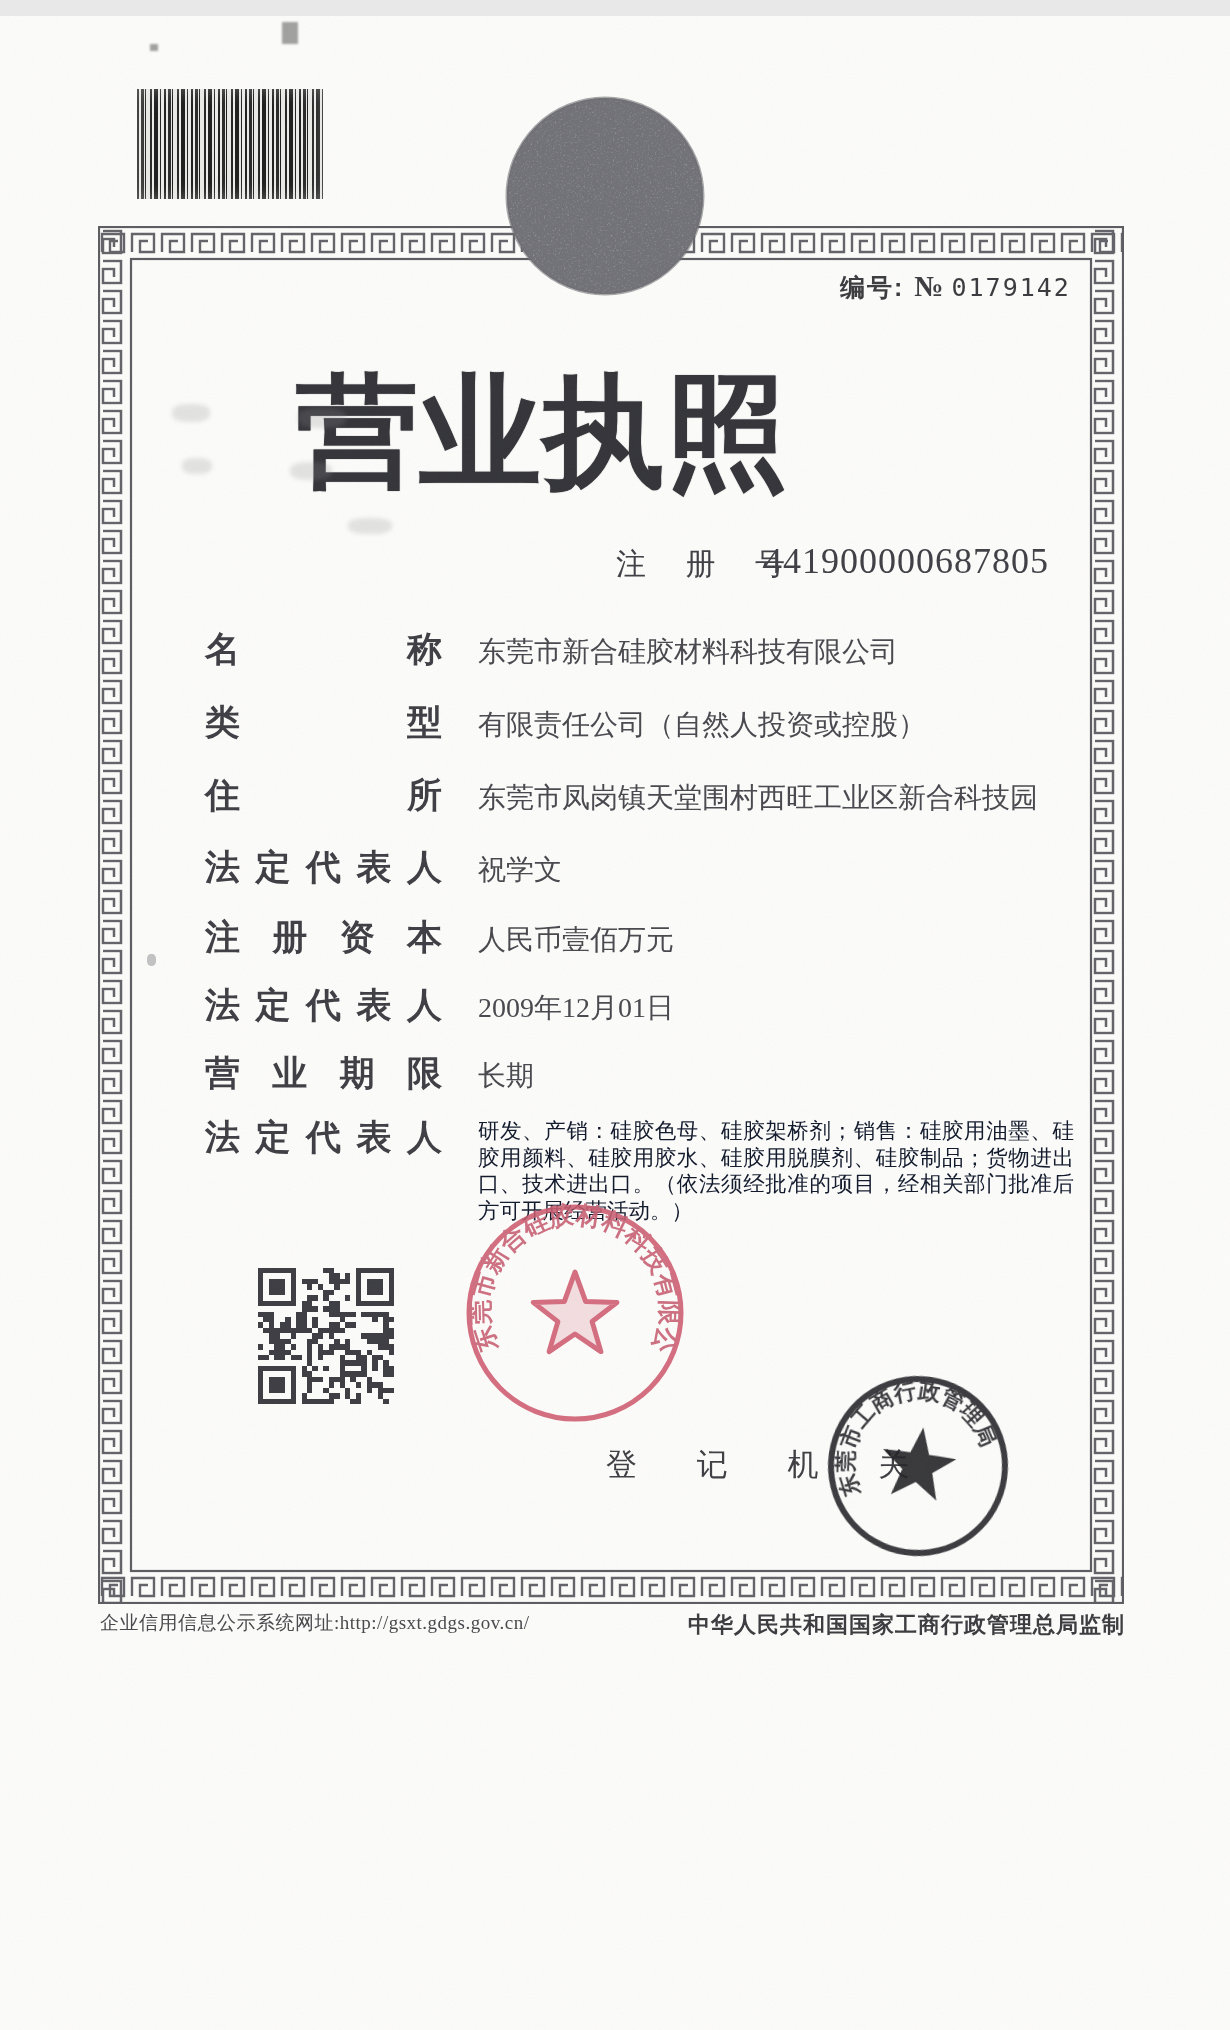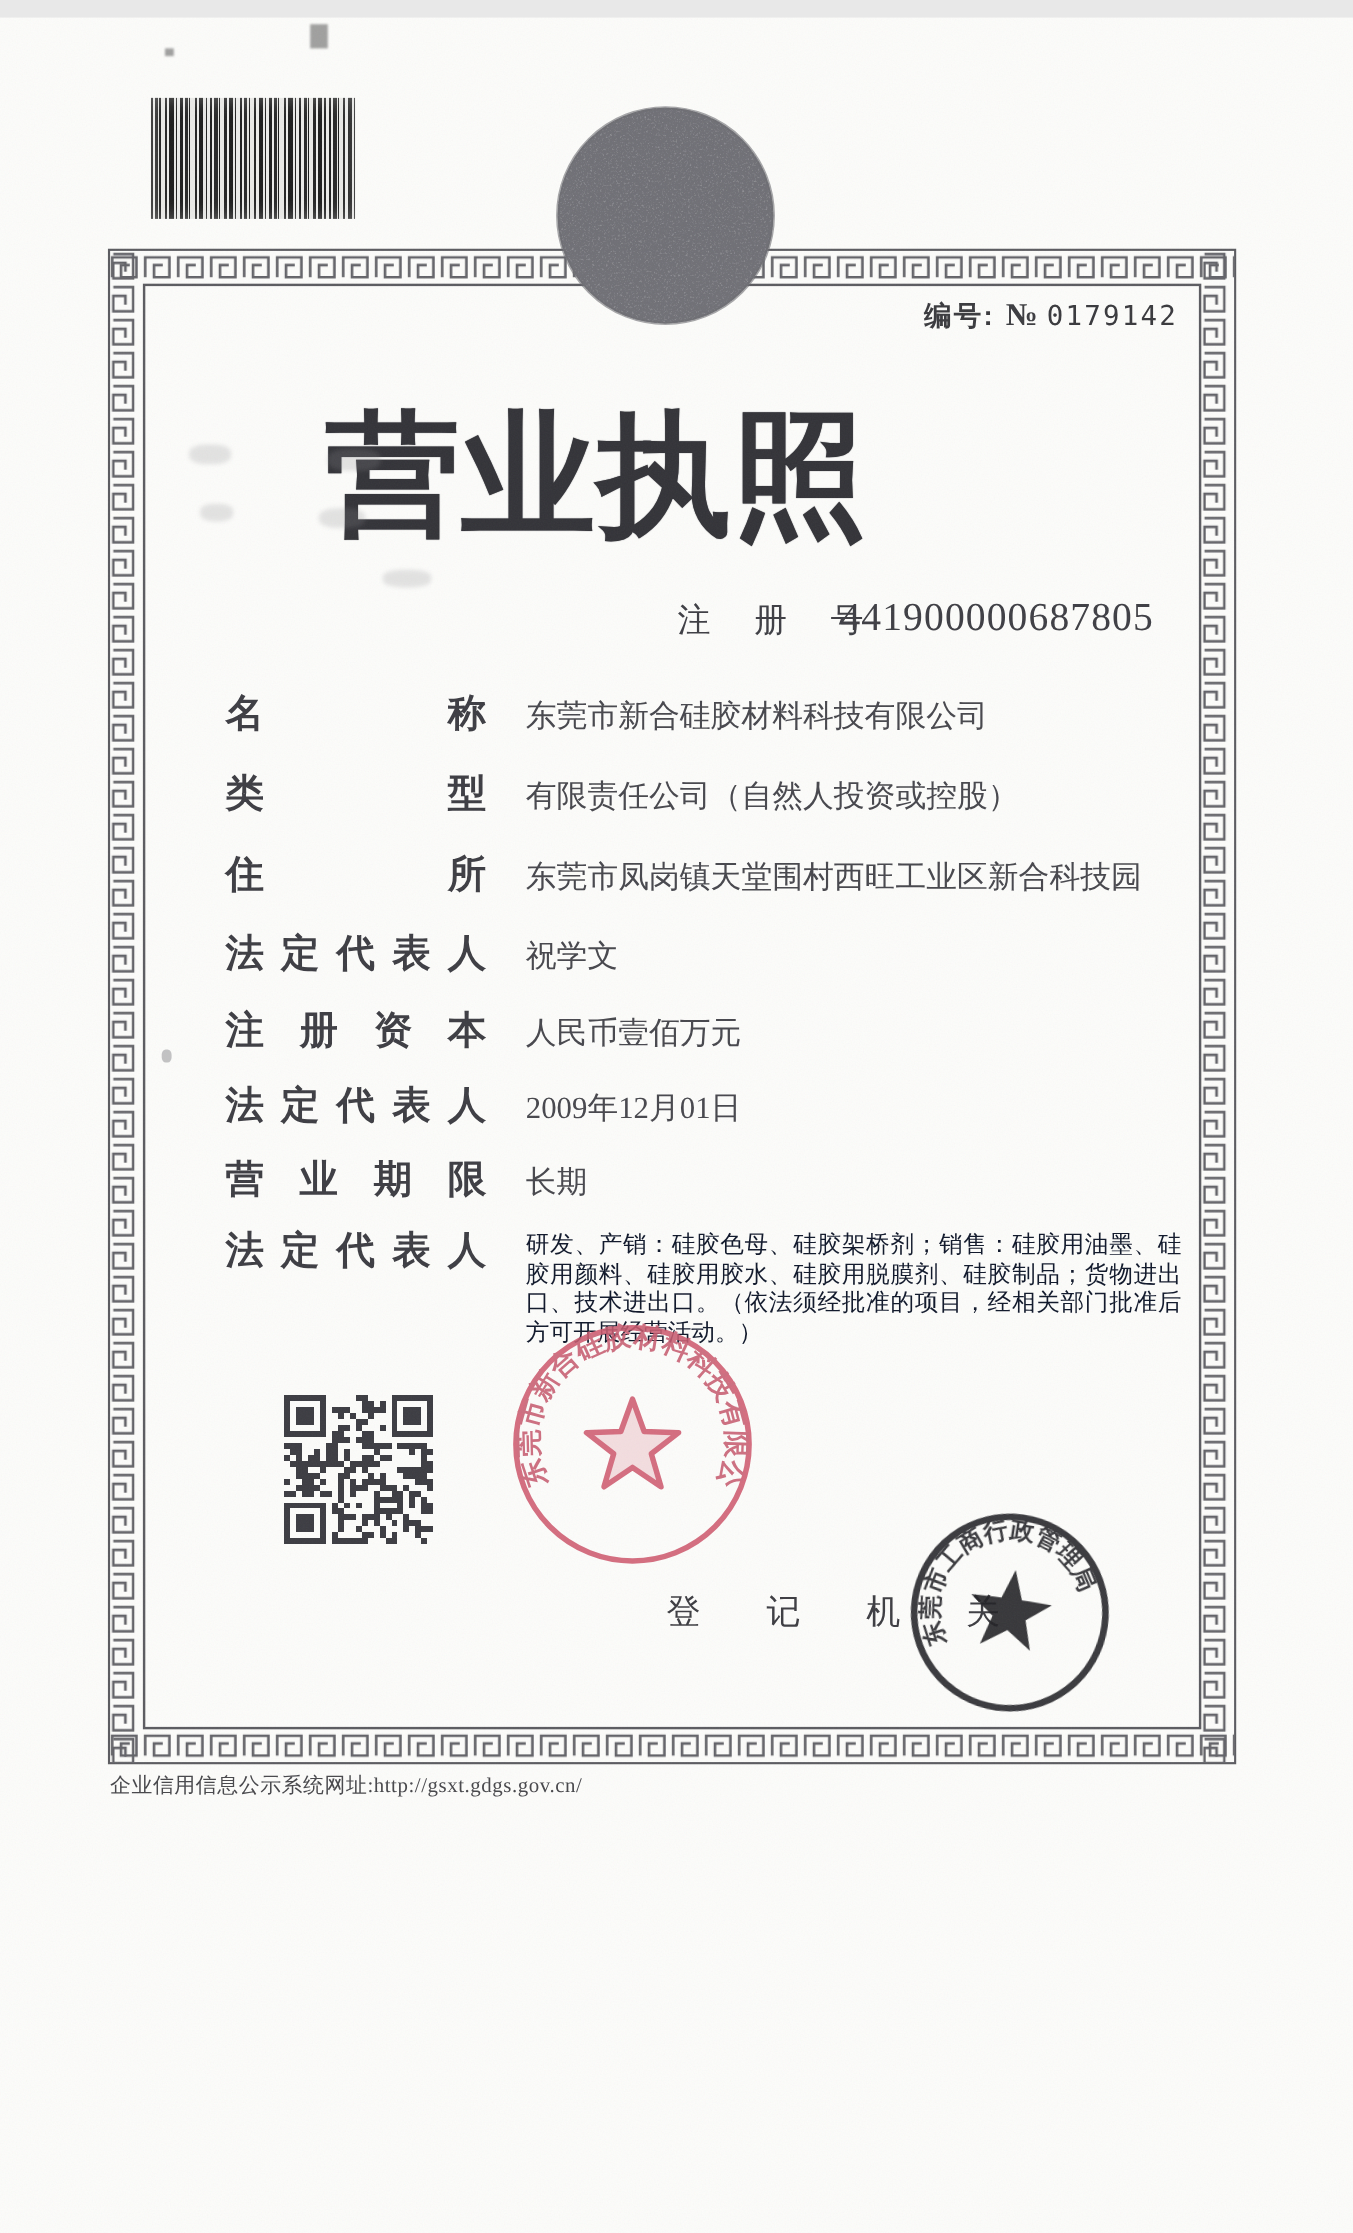--- a/index.html
+++ b/index.html
@@ -420,20 +420,21 @@
     <g transform="rotate(8 100 100)" style="filter:blur(.3px)">
       <circle cx="100" cy="100" r="87" fill="none" stroke="#26262a" stroke-width="6"></circle>
       <polygon points="100,64 108.6,88.2 134.2,89 114,104.7 121.2,129.3 100,114.8 78.8,129.3 86,104.7 65.8,89 91.4,88.2" fill="#222226" stroke="#222226" stroke-width="2"></polygon>
       <text font-size="22" fill="#26262a" font-weight="700" font-family="Liberation Sans, sans-serif">
         <textPath href="#aArc" startOffset="0">东莞市工商行政管理局</textPath>
       </text>
     </g>
   </svg>
 
   <div class="footer-left">企业信用信息公示系统网址:http://gsxt.gdgs.gov.cn/</div>
+  <div class="footer-right">中华人民共和国国家工商行政管理总局监制</div>
 
   <svg class="page-noise" width="1230" height="2030">
     <filter id="pgr">
         <feTurbulence type="fractalNoise" baseFrequency="0.8" numOctaves="2" seed="3"></feTurbulence>
       </filter>
     <rect width="1230" height="2030" filter="url(#pgr)"></rect>
   </svg>
 
 </div>
 

